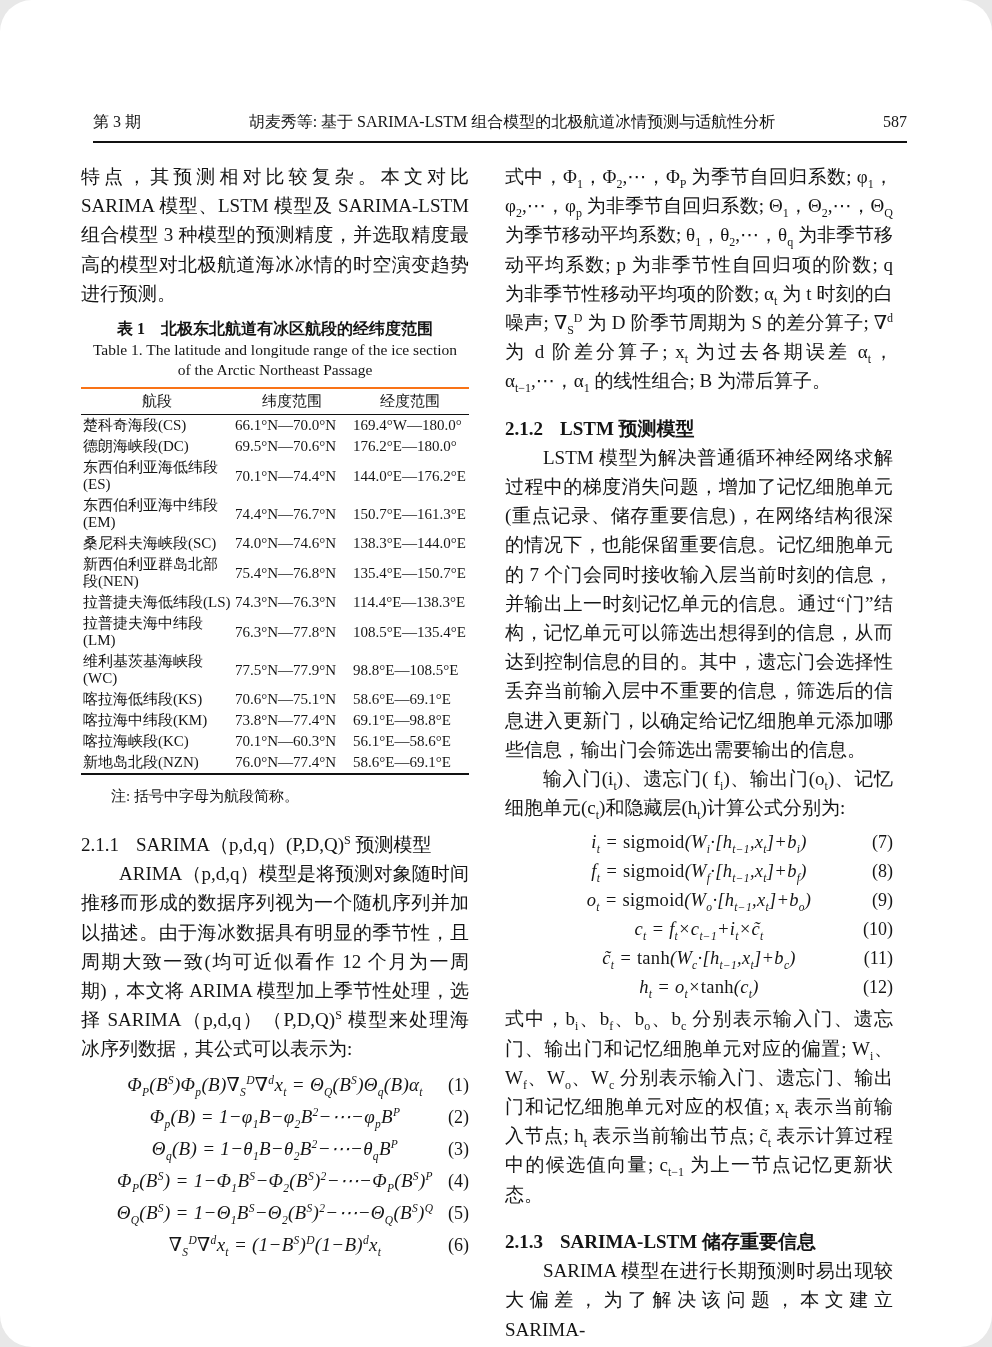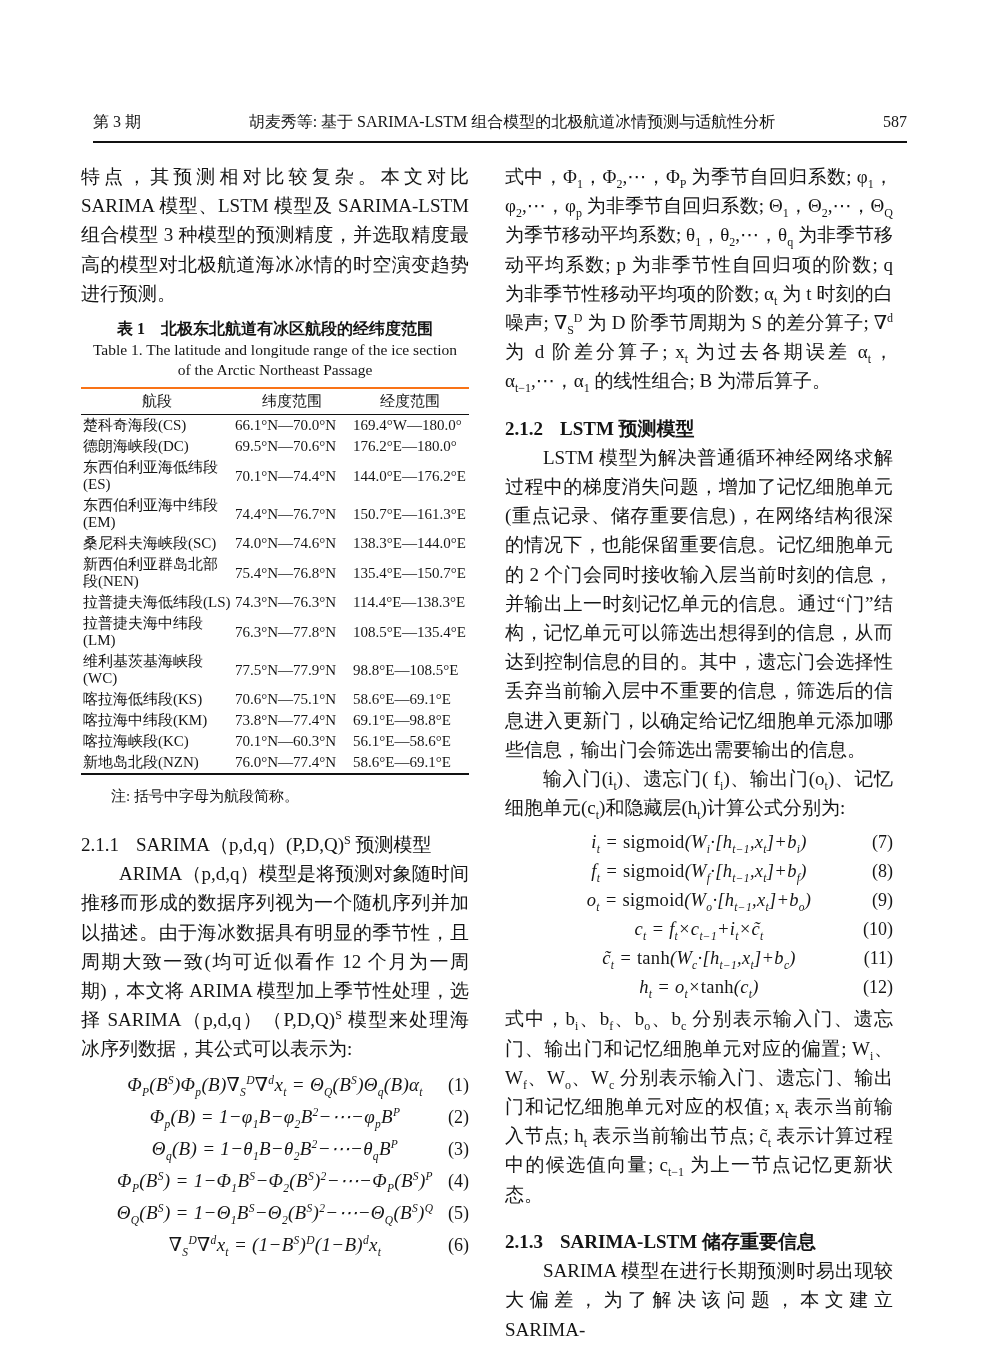--- a/index.html
+++ b/index.html
@@ -1,20 +1,21 @@
 <!DOCTYPE html>
 <html><head>
 <meta charset="utf-8">
 <style>
   html,body { margin:0; padding:0; background:#e8e8e8; }
   .page {
     position:relative; width:992px; height:1347px; margin:0 auto;
     background:#ffffff; color:#151515;
     font-family:"Liberation Serif","DejaVu Serif",serif;
     overflow:hidden;
+    border-radius:32px;
   }
   
   .header {
     position:absolute; left:93px; top:112px; width:814px;
     display:flex; align-items:baseline;
     font-size:16px; line-height:20px;
     border-bottom:2px solid #111; padding-bottom:9px;
   }
   .header-title { flex:1; text-align:center; }
   
@@ -178,21 +179,21 @@
         </div>
     </div>
 
     <div class="col">
       <p class="body-p mtxt">式中，Φ<sub>1</sub>，Φ<sub>2</sub>,⋯，Φ<sub>P</sub> 为季节自回归系数; φ<sub>1</sub>，φ<sub>2</sub>,⋯，φ<sub>p</sub> 为非季节自回归系数; Θ<sub>1</sub>，Θ<sub>2</sub>,⋯，Θ<sub>Q</sub> 为季节移动平均系数; θ<sub>1</sub>，θ<sub>2</sub>,⋯，θ<sub>q</sub> 为非季节移动平均系数; p 为非季节性自回归项的阶数; q 为非季节性移动平均项的阶数; α<sub>t</sub> 为 t 时刻的白噪声; ∇<sub>S</sub><sup>D</sup> 为 D 阶季节周期为 S 的差分算子; ∇<sup>d</sup> 为 d 阶差分算子; x<sub>t</sub> 为过去各期误差 α<sub>t</sub>，α<sub>t−1</sub>,⋯，α<sub>1</sub> 的线性组合; B 为滞后算子。</p>
 
       <div class="sec-heading flow">
         <span class="sec-num">2.1.2</span><span>LSTM 预测模型</span>
       </div>
 
-      <p class="body-p indent">LSTM 模型为解决普通循环神经网络求解过程中的梯度消失问题，增加了记忆细胞单元(重点记录、储存重要信息)，在网络结构很深的情况下，也能保留重要信息。记忆细胞单元的 2 个门会同时接收输入层当前时刻的信息，并输出上一时刻记忆单元的信息。通过“门”结构，记忆单元可以筛选出想得到的信息，从而达到控制信息的目的。其中，遗忘门会选择性丢弃当前输入层中不重要的信息，筛选后的信息进入更新门，以确定给记忆细胞单元添加哪些信息，输出门会筛选出需要输出的信息。</p>
+      <p class="body-p indent">LSTM 模型为解决普通循环神经网络求解过程中的梯度消失问题，增加了记忆细胞单元(重点记录、储存重要信息)，在网络结构很深的情况下，也能保留重要信息。记忆细胞单元的 7 个门会同时接收输入层当前时刻的信息，并输出上一时刻记忆单元的信息。通过“门”结构，记忆单元可以筛选出想得到的信息，从而达到控制信息的目的。其中，遗忘门会选择性丢弃当前输入层中不重要的信息，筛选后的信息进入更新门，以确定给记忆细胞单元添加哪些信息，输出门会筛选出需要输出的信息。</p>
       <p class="body-p indent mtxt">输入门(i<sub>t</sub>)、遗忘门( f<sub>i</sub>)、输出门(o<sub>t</sub>)、记忆细胞单元(c<sub>t</sub>)和隐藏层(h<sub>t</sub>)计算公式分别为:</p>
 
       <div class="eq-block eq-right">
           <div class="eq-row"><span class="eq">i<sub>t</sub> = <span class="rm">sigmoid</span>(W<sub>i</sub>·[h<sub>t−1</sub>,x<sub>t</sub>]+b<sub>i</sub>)</span><span class="eq-num">(7)</span></div>
           <div class="eq-row"><span class="eq">f<sub>t</sub> = <span class="rm">sigmoid</span>(W<sub>f</sub>·[h<sub>t−1</sub>,x<sub>t</sub>]+b<sub>f</sub>)</span><span class="eq-num">(8)</span></div>
           <div class="eq-row"><span class="eq">o<sub>t</sub> = <span class="rm">sigmoid</span>(W<sub>o</sub>·[h<sub>t−1</sub>,x<sub>t</sub>]+b<sub>o</sub>)</span><span class="eq-num">(9)</span></div>
           <div class="eq-row"><span class="eq">c<sub>t</sub> = f<sub>t</sub>×c<sub>t−1</sub>+i<sub>t</sub>×c̃<sub>t</sub></span><span class="eq-num">(10)</span></div>
           <div class="eq-row"><span class="eq">c̃<sub>t</sub> = <span class="rm">tanh</span>(W<sub>c</sub>·[h<sub>t−1</sub>,x<sub>t</sub>]+b<sub>c</sub>)</span><span class="eq-num">(11)</span></div>
           <div class="eq-row"><span class="eq">h<sub>t</sub> = o<sub>t</sub>×<span class="rm">tanh</span>(c<sub>t</sub>)</span><span class="eq-num">(12)</span></div>
         </div>

